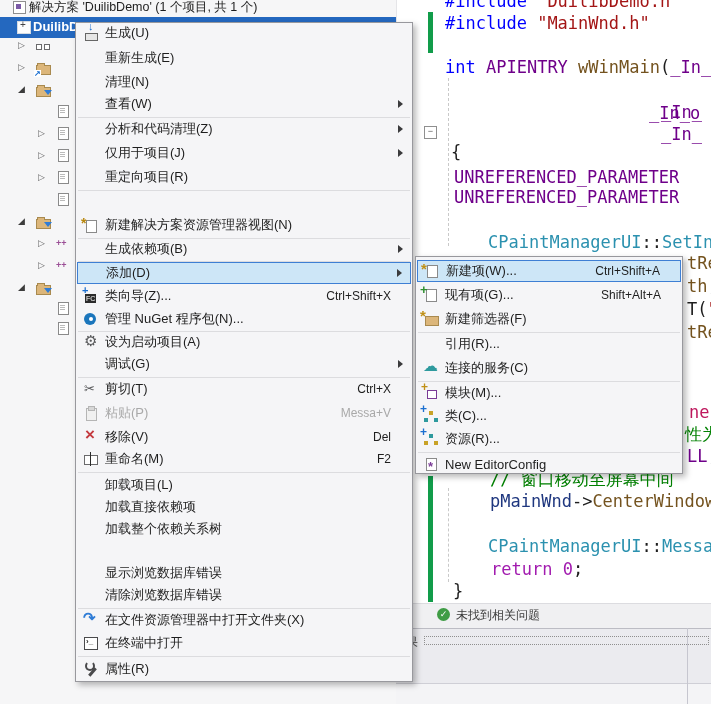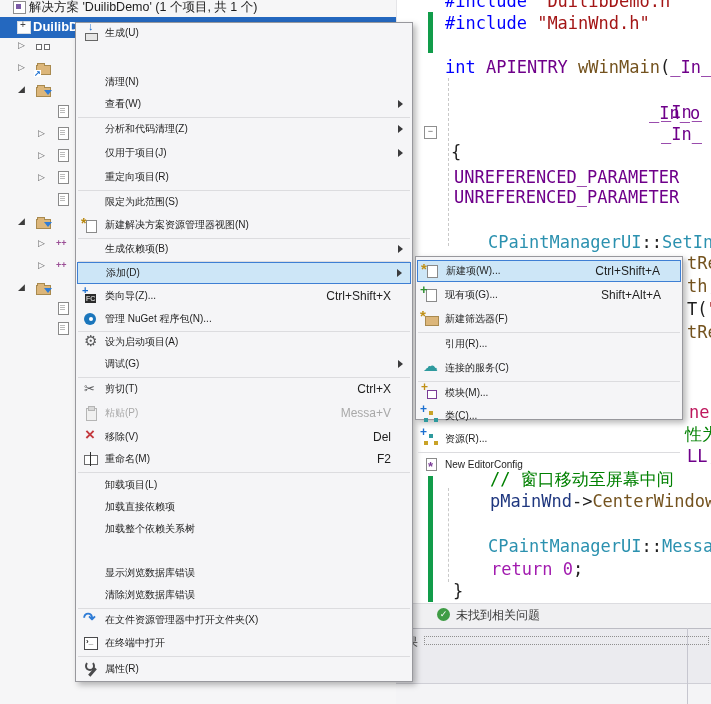--- a/index.html
+++ b/index.html
@@ -40,27 +40,27 @@
   .iguide{position:absolute;left:447px;width:0;border-left:1px dashed #c9c9c9;}
   .foldbox{position:absolute;left:424px;top:126px;width:11px;height:11px;border:1px solid #8f8f8f;background:#fff;font-size:9px;line-height:9px;text-align:center;color:#555;}
   .cl{position:absolute;white-space:pre;font-family:"DejaVu Sans Mono",monospace;font-size:17px;line-height:20px;}
   
   #statusCheck{position:absolute;left:437px;top:608px;width:13px;height:13px;border-radius:50%;background:#3f9c45;color:#fff;font-size:9px;line-height:13px;text-align:center;}
   #statusText{position:absolute;left:456px;top:607px;font-size:12px;color:#3a3a3a;}
   .edgeFrag{position:absolute;font-size:12px;color:#444;}
   
   .menu{position:absolute;background:#f5f5f7;border:1px solid #98989d;box-sizing:border-box;box-shadow:3px 3px 6px rgba(0,0,0,.28);}
   #mainMenu{left:75px;top:22px;width:338px;height:660px;z-index:12;}
-  #subMenu{left:415px;top:256px;width:268px;height:164px;z-index:13;}
+  #subMenu{left:415px;top:256px;width:268px;height:218px;z-index:13;}
   .mrow{position:absolute;left:1px;display:flex;align-items:center;height:22px;box-sizing:border-box;padding:0 2px;}
   #mainMenu .mrow{width:334px;}
   #subMenu .mrow{width:264px;}
   .mrow.hl{background:#cde6f7;border:1px solid #3e7fd4;}
   .mico{position:relative;width:26px;height:16px;flex:none;}
-  .mlabel{font-size:10px;color:#1e1e1e;white-space:nowrap;}
+  .mlabel{font-size:13px;color:#1e1e1e;white-space:nowrap;}
   .msc{margin-left:auto;padding-right:18px;font-size:12px;color:#1e1e1e;white-space:nowrap;}
   .mrow.dis .mlabel,.mrow.dis .msc{color:#a9a9a9;}
   .marr{position:absolute;right:8px;top:50%;margin-top:-4px;width:0;height:0;border:4px solid transparent;border-left:5px solid #3b3b3d;border-right:none;}
   .msep{position:absolute;left:2px;height:1px;background:#dcdcdf;}
   #mainMenu .msep{width:332px;}
   #subMenu .msep{width:262px;}
   
   .mi{position:absolute;left:4px;top:0;width:16px;height:16px;}
   .mi-build::after{content:"";position:absolute;left:2px;bottom:0;width:11px;height:6px;background:#e6e6e6;border:1px solid #666;}
   .mi-build::before{content:"↓";position:absolute;left:5px;top:-5px;color:#1b6fd0;font-size:11px;font-weight:bold;}
@@ -208,20 +208,24 @@
   <div class="edgeFrag" style="left:406px;top:634px">果</div>
   <div class="edgeFrag" style="left:406px;top:606px">3</div>
 
   <div class="menu" id="mainMenu">
       <div class="mrow" style="top: -1px;">
         <div class="mico">
           <div class="mi mi-build"></div>
         </div>
         <span class="mlabel">生成(U)</span>
       </div>
+      <div class="mrow" style="top: 24px;">
+        <div class="mico"></div>
+        <span class="mlabel">重新生成(E)</span>
+      </div>
       <div class="mrow" style="top: 70px;">
         <div class="mico"></div>
         <span class="mlabel">查看(W)</span>
         <div class="marr"></div>
       </div>
       <div class="mrow" style="top: 48px;">
         <div class="mico"></div>
         <span class="mlabel">清理(N)</span>
       </div>
       <div class="msep" style="top: 94px;"></div>
@@ -233,24 +237,20 @@
       <div class="mrow" style="top: 119px;">
         <div class="mico"></div>
         <span class="mlabel">仅用于项目(J)</span>
         <div class="marr"></div>
       </div>
       <div class="mrow" style="top: 143px;">
         <div class="mico"></div>
         <span class="mlabel">重定向项目(R)</span>
       </div>
       <div class="msep" style="top: 167px;"></div>
-      <div class="mrow" style="top: 168px;">
-        <div class="mico"></div>
-        <span class="mlabel">限定为此范围(S)</span>
-      </div>
       <div class="mrow" style="top: 191px;">
         <div class="mico">
           <div class="mi mi-newview"></div>
         </div>
         <span class="mlabel">新建解决方案资源管理器视图(N)</span>
       </div>
       <div class="msep" style="top: 215px;"></div>
       <div class="mrow" style="top: 215px;">
         <div class="mico"></div>
         <span class="mlabel">生成依赖项(B)</span>

